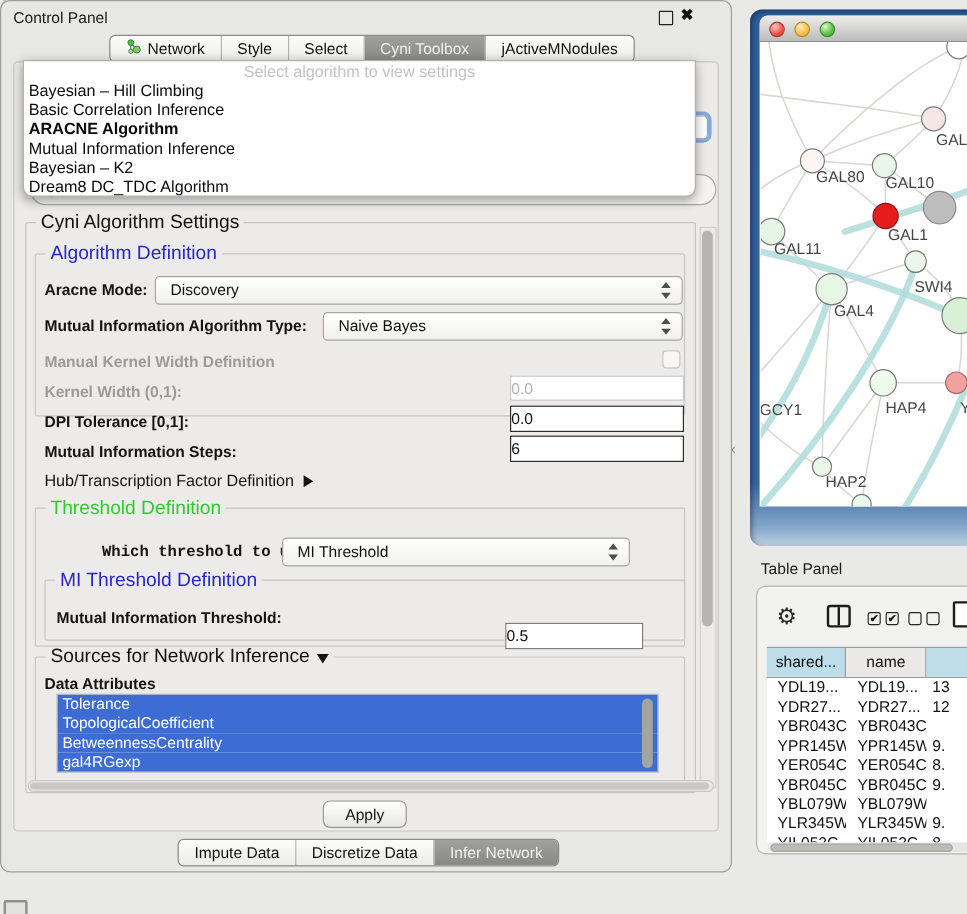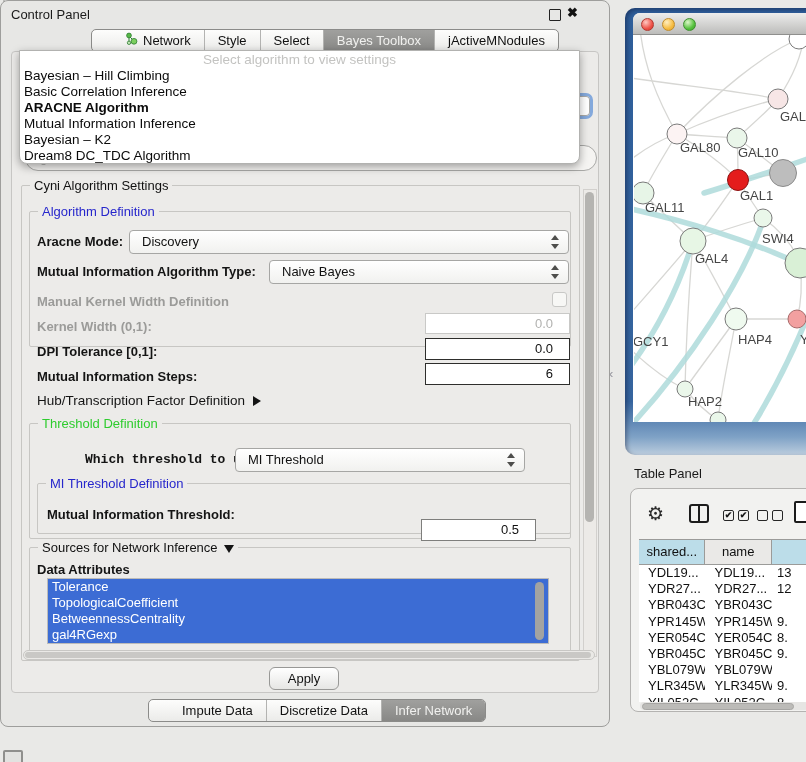--- a/index.html
+++ b/index.html
@@ -7,21 +7,21 @@
         font-family:"Liberation Sans",sans-serif;color:#111;}
 
   
   .cp-window{position:absolute;left:0;top:8;width:610px;height:727px;background:#e7e7e5;
              border:1px solid #9e9e9c;border-radius:8px;box-sizing:border-box;}
   .cp-title{position:absolute;left:10px;top:6px;font-size:13px;color:#1a1a1a;}
   .float-btn{position:absolute;left:548px;top:8px;width:10px;height:10px;border:1.6px solid #222;border-radius:1px;background:transparent;}
   .close-btn{position:absolute;left:566px;top:4px;font-size:13px;font-weight:bold;color:#111;}
 
   .tabgroup{position:absolute;display:flex;height:23px;border:1px solid #8b8b89;border-radius:5px;
-            overflow:hidden;background:linear-gradient(#fdfdfc,#ebebe9);box-sizing:border-box;padding-left:20px;}
+            overflow:hidden;background:linear-gradient(#fdfdfc,#ebebe9);box-sizing:border-box;}
   .tab{font-size:13px;line-height:21px;padding:0 13px;border-left:1px solid #b3b3b1;display:flex;
        align-items:center;gap:5px;color:#111;white-space:nowrap;}
   .tab:first-child{border-left:none;}
   .tab.sel{background:linear-gradient(#a0a09e,#888886);color:#f1f1ef;}
   .top-tabs{left:90px;top:28px;}
   .bottom-tabs{left:147px;top:698px;}
 
   .content-panel{position:absolute;left:10px;top:50px;width:588px;height:642px;background:#ecebe9;
                  border:1px solid #c7c6c4;border-radius:4px;box-sizing:border-box;}
 
@@ -34,38 +34,38 @@
   .dd-item.bold{font-weight:bold;}
 
   .ghost-combo{position:absolute;left:24px;top:144px;width:572px;height:26px;border:1px solid #a9a9a7;
                border-radius:13px;background:#f5f4f2;z-index:5;box-sizing:border-box;}
   .ghost-text{display:block;padding-left:14px;font-size:13px;line-height:24px;color:#aaaaa8;}
   .focus-ring{position:absolute;left:24px;top:92px;width:568px;height:26px;border:3px solid #84a9dc;
               border-radius:7px;background:#fff;box-shadow:inset 0 0 0 1px #a9a9a7;z-index:4;box-sizing:border-box;}
 
   
   .group{position:absolute;border:1px solid #c7c6c3;border-radius:2px;box-sizing:border-box;}
-  .legend{position:absolute;top:-8px;left:8px;background:#ecebe9;padding:0 4px;font-size:13px;
+  .legend{position:absolute;top:-8px;left:8px;background:#ecebe9;padding:0 4px;font-size:16px;
           line-height:15px;white-space:nowrap;color:#111;}
   .legend.blue{color:#2626cc;}
   .legend.green{color:#2ecc2e;}
 
   .lbl{position:absolute;font-size:13px;font-weight:bold;color:#141414;white-space:nowrap;}
   .lbl.dis{color:#9b9b99;}
   .lbl.plain{font-weight:normal;}
 
   .combo{position:absolute;height:24px;background:linear-gradient(#ffffff,#f1f1ef);border:1px solid #a6a6a4;
          border-radius:4px;font-size:13px;box-sizing:border-box;}
   .combo .val{position:absolute;left:12px;top:0;line-height:22px;}
   .stepper{position:absolute;right:7px;top:0;width:10px;height:100%;}
   .stepper .up,.stepper .dn{position:absolute;left:0;width:0;height:0;border-left:4.5px solid transparent;border-right:4.5px solid transparent;}
   .stepper .up{top:4px;border-bottom:5px solid #4e4e4c;}
   .stepper .dn{bottom:4px;border-top:5px solid #4e4e4c;}
 
-  .field{position:absolute;background:#fff;font-size:13px;text-align:right;padding-right:16px;
+  .field{position:absolute;background:#fff;font-size:13px;text-align:left;padding-right:16px;
          box-sizing:border-box;border:1px solid #c9c9c7;}
   .field.dark{border:1.5px solid #2e2e2c;}
   .field.mid{border:1px solid #7e7e7c;}
   .field .fv{display:block;line-height:19px;}
   .field.dis{color:#b2b2b0;}
 
   .checkbox{position:absolute;width:13px;height:13px;border:1px solid #c8c8c6;border-radius:3px;background:#f7f7f5;}
 
   .tri-right{display:inline-block;width:0;height:0;border-top:5.5px solid transparent;border-bottom:5.5px solid transparent;
              border-left:8px solid #141414;margin-left:8px;vertical-align:-1px;}
@@ -151,21 +151,21 @@
             </svg></span>
           <span>Network</span>
         </div>
         <div class="tab">
           <span>Style</span>
         </div>
         <div class="tab">
           <span>Select</span>
         </div>
         <div class="tab sel">
-          <span>Bayes Toolbox</span>
+          <span>Cyni Toolbox</span>
         </div>
         <div class="tab">
           <span>jActiveMNodules</span>
         </div>
       </div>
     <div class="content-panel"></div>
 
     <div class="ghost-combo">
       <span class="ghost-text">galFiltered.sif default node</span>
     </div>

